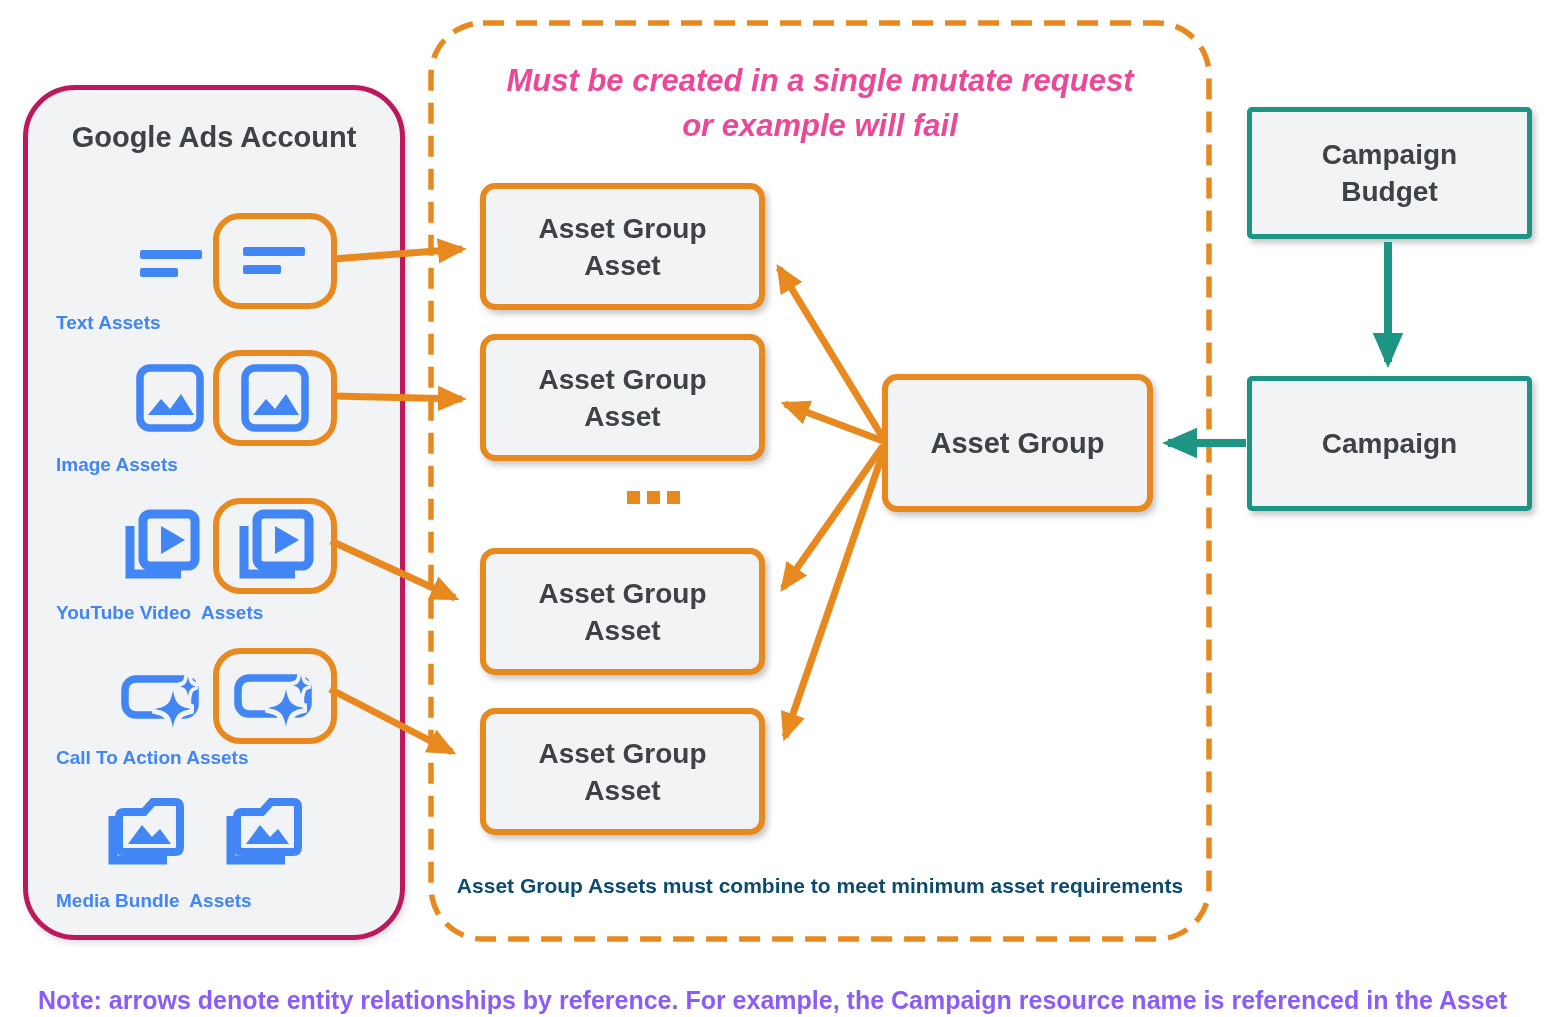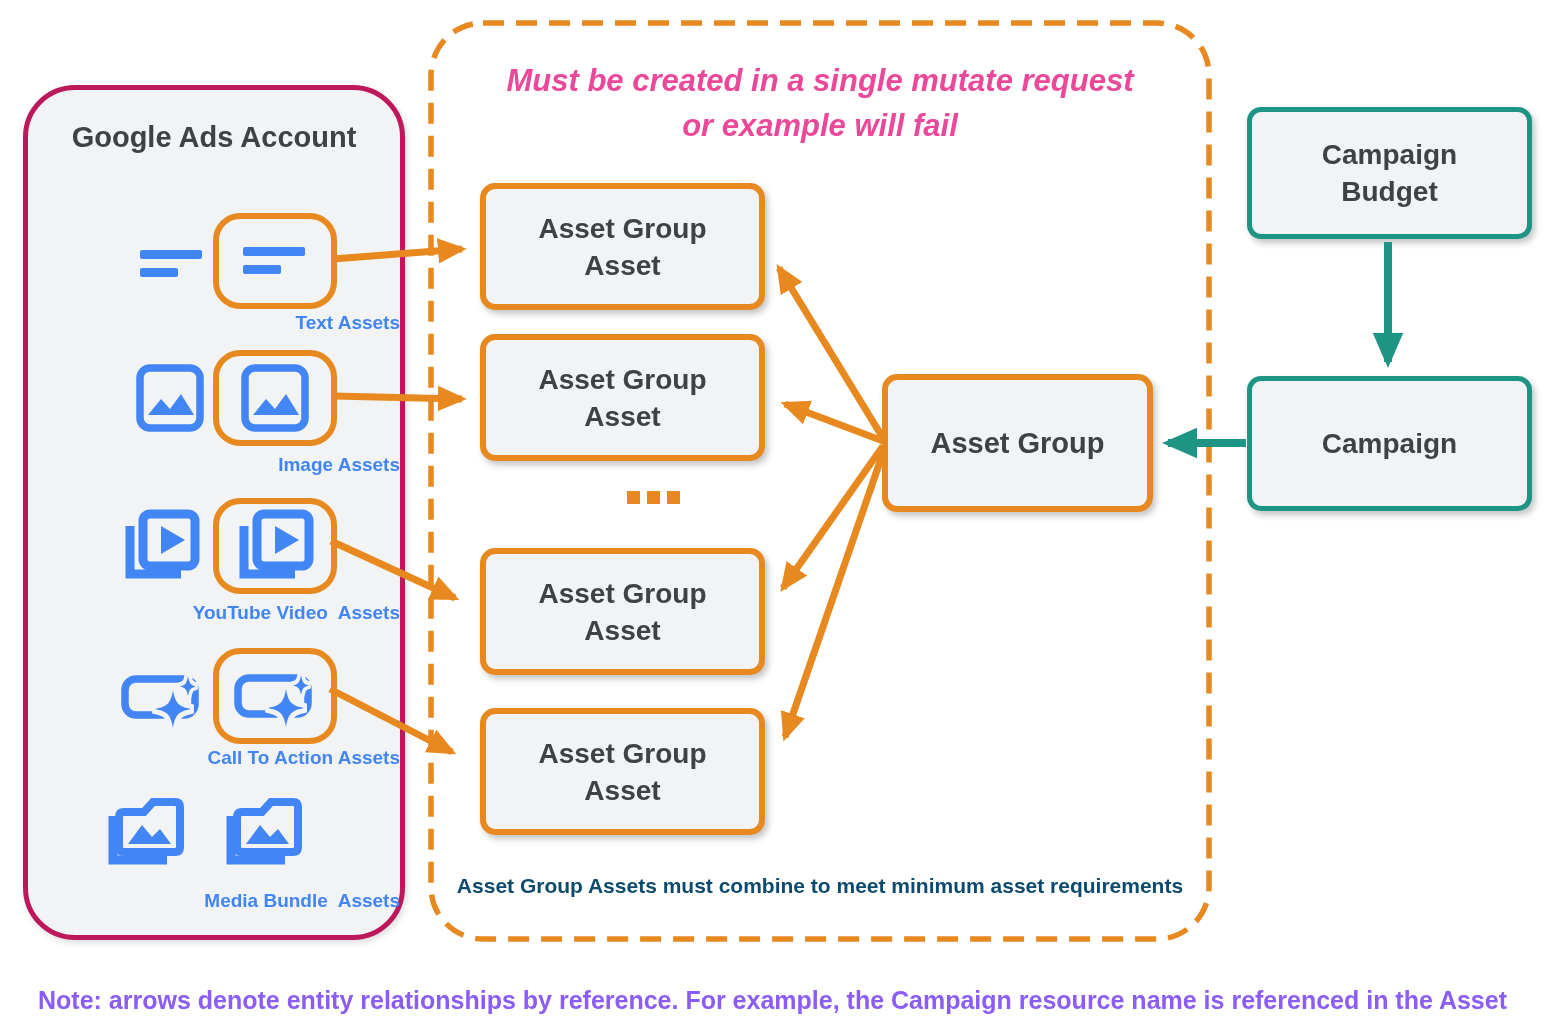--- a/index.html
+++ b/index.html
@@ -12,22 +12,22 @@
     position:absolute;left:23px;top:85px;width:382px;height:855px;
     background:#F1F3F4;border:5px solid #be185d;border-radius:52px;
     box-sizing:border-box;box-shadow:2px 3px 6px rgba(60,64,67,.18);
   }
   .library-title{
     position:absolute;top:28px;left:0;width:100%;text-align:center;
     font-size:29px;font-weight:bold;color:#3F4245;line-height:38px;
   }
   .library-title span{display:block;}
   .lib-label{
-    position:absolute;left:0;width:100%;text-align:right;
-    color:#4285F4;font-weight:bold;font-size:19px;white-space:pre;
+    position:absolute;left:0;width:100%;text-align:left;
+    color:#4285F4;font-weight:bold;font-size:19px;white-space:pre;padding-left:28px;
   }
   .oi-box{
     position:absolute;width:124px;height:96px;border:6px solid #E8891F;border-radius:27px;
     box-sizing:border-box;display:flex;align-items:center;justify-content:center;
   }
   .plain-icon{position:absolute;display:block;}
   
   .mutate-panel{position:absolute;left:428px;top:20px;width:784px;height:922px;}
   .mutate-title{
     position:absolute;top:38px;left:0;width:100%;text-align:center;
@@ -40,21 +40,21 @@
   }
   
   .node{
     position:absolute;background:#F1F3F4;box-sizing:border-box;
     display:flex;flex-direction:column;align-items:center;justify-content:center;
     font-weight:bold;color:#3F4245;text-align:center;
     box-shadow:3px 4px 6px rgba(60,64,67,.3);
   }
   .node span{display:block;}
   .orange-node{border:6px solid #E8891F;border-radius:15px;font-size:28px;line-height:37px;}
-  .teal-node{border:5px solid #1E9484;border-radius:14px;font-size:28px;line-height:37px;}
+  .teal-node{border:5px solid #1E9484;border-radius:5px;font-size:28px;line-height:37px;}
   .aga{left:480px;width:285px;height:127px;}
   .aga1{top:183px;} .aga2{top:334px;} .aga3{top:548px;} .aga4{top:708px;}
   .asset-group{left:882px;top:374px;width:271px;height:138px;font-size:29px;}
   .campaign-budget{left:1247px;top:107px;width:285px;height:132px;}
   .campaign{left:1247px;top:376px;width:285px;height:135px;}
   
   .dots{position:absolute;left:627px;top:491px;display:flex;gap:7px;}
   .dot{width:13px;height:13px;background:#E8891F;}
   
   .note{

